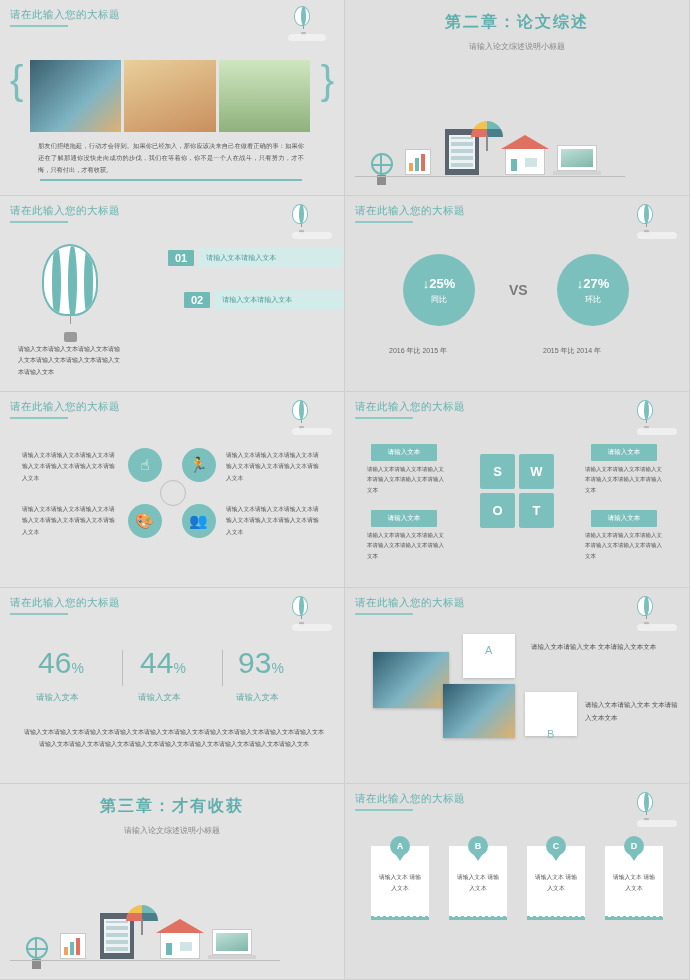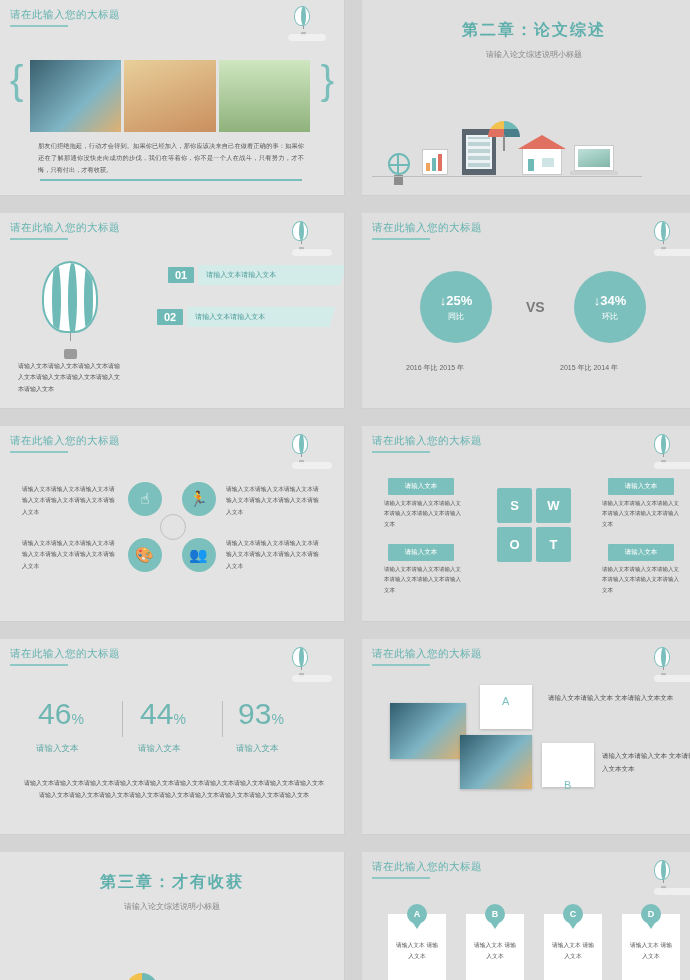--- a/index.html
+++ b/index.html
@@ -9,21 +9,21 @@
     background: #d8d8d8;
     font-family: "Liberation Sans", "DejaVu Sans", sans-serif;
     overflow: hidden;
   }
   .deck {
     width: 690px; height: 980px;
     display: grid;
     grid-template-columns: 345px 345px;
     grid-template-rows: 196px 196px 196px 196px 196px;
     background: #d4d4d4;
-    gap: 17px;
+    gap: 0;
   }
   .slide {
     position: relative;
     background: #e3e3e3;
     border-right: 1px solid #cfcfcf;
     border-bottom: 1px solid #cfcfcf;
     overflow: hidden;
   }
   .slide.alt { background: #dfdfdf; }
   .title-sm {
@@ -76,21 +76,21 @@
     position:absolute; left:38px; top:140px; width:266px;
     font-size:6.2px; line-height:1.9; color:#555; text-align:justify;
   }
   .s1-bar{
     position:absolute; left:40px; bottom:14px; width:262px; height:2.5px; background:#7bbfbc;
   }
 
   
   .chapter-title{
     text-align:center; color:#5fb0ad; font-size:16px; font-weight:bold;
-    padding-top:20px; letter-spacing:2px;
+    padding-top:12px; letter-spacing:2px;
   }
   .chapter-sub{
     text-align:center; color:#888; font-size:8px; padding-top:8px;
   }
   .city{ position:absolute; left:0; right:0; bottom:18px; height:62px; }
 
   
   .s3-balloon{
     position:absolute; left:42px; top:48px; width:56px; height:96px;
   }
@@ -290,21 +290,21 @@
           <span style="left:40px"></span>
       </div>
       <div class="str"></div>
       <div class="basket"></div>
     </div>
 
     <div class="num-row" style="left:168px;top:52px;">
       <div class="num-badge">01</div>
       <div class="num-bar">请输入文本请输入文本</div>
     </div>
-    <div class="num-row" style="left:157px;top:94px;">
+    <div class="num-row" style="left:184px;top:94px;">
       <div class="num-badge">02</div>
       <div class="num-bar">请输入文本请输入文本</div>
     </div>
 
     <div class="s3-para">请输入文本请输入文本请输入文本请输入文本请输入文本请输入文本请输入文本请输入文本</div>
   </div>
 
   <div class="slide alt">
     <div class="title-sm">请在此输入您的大标题</div>
     <div class="underline"></div>
@@ -317,21 +317,21 @@
 
     <div class="vs-circle" style="left:58px;top:58px;">
       <div>
         <span>↓</span><span>25%</span>
       </div>
       <small>同比</small>
     </div>
     <div class="vs-word" style="left:164px;top:86px;">VS</div>
     <div class="vs-circle" style="left:212px;top:58px;">
       <div>
-        <span>↓</span><span>34%</span>
+        <span>↓</span><span>27%</span>
       </div>
       <small>环比</small>
     </div>
     <div class="vs-cap" style="left:44px;top:150px;">2016 年比 2015 年</div>
     <div class="vs-cap" style="left:198px;top:150px;">2015 年比 2014 年</div>
   </div>
 
   <div class="slide">
     <div class="title-sm">请在此输入您的大标题</div>
     <div class="underline"></div>

